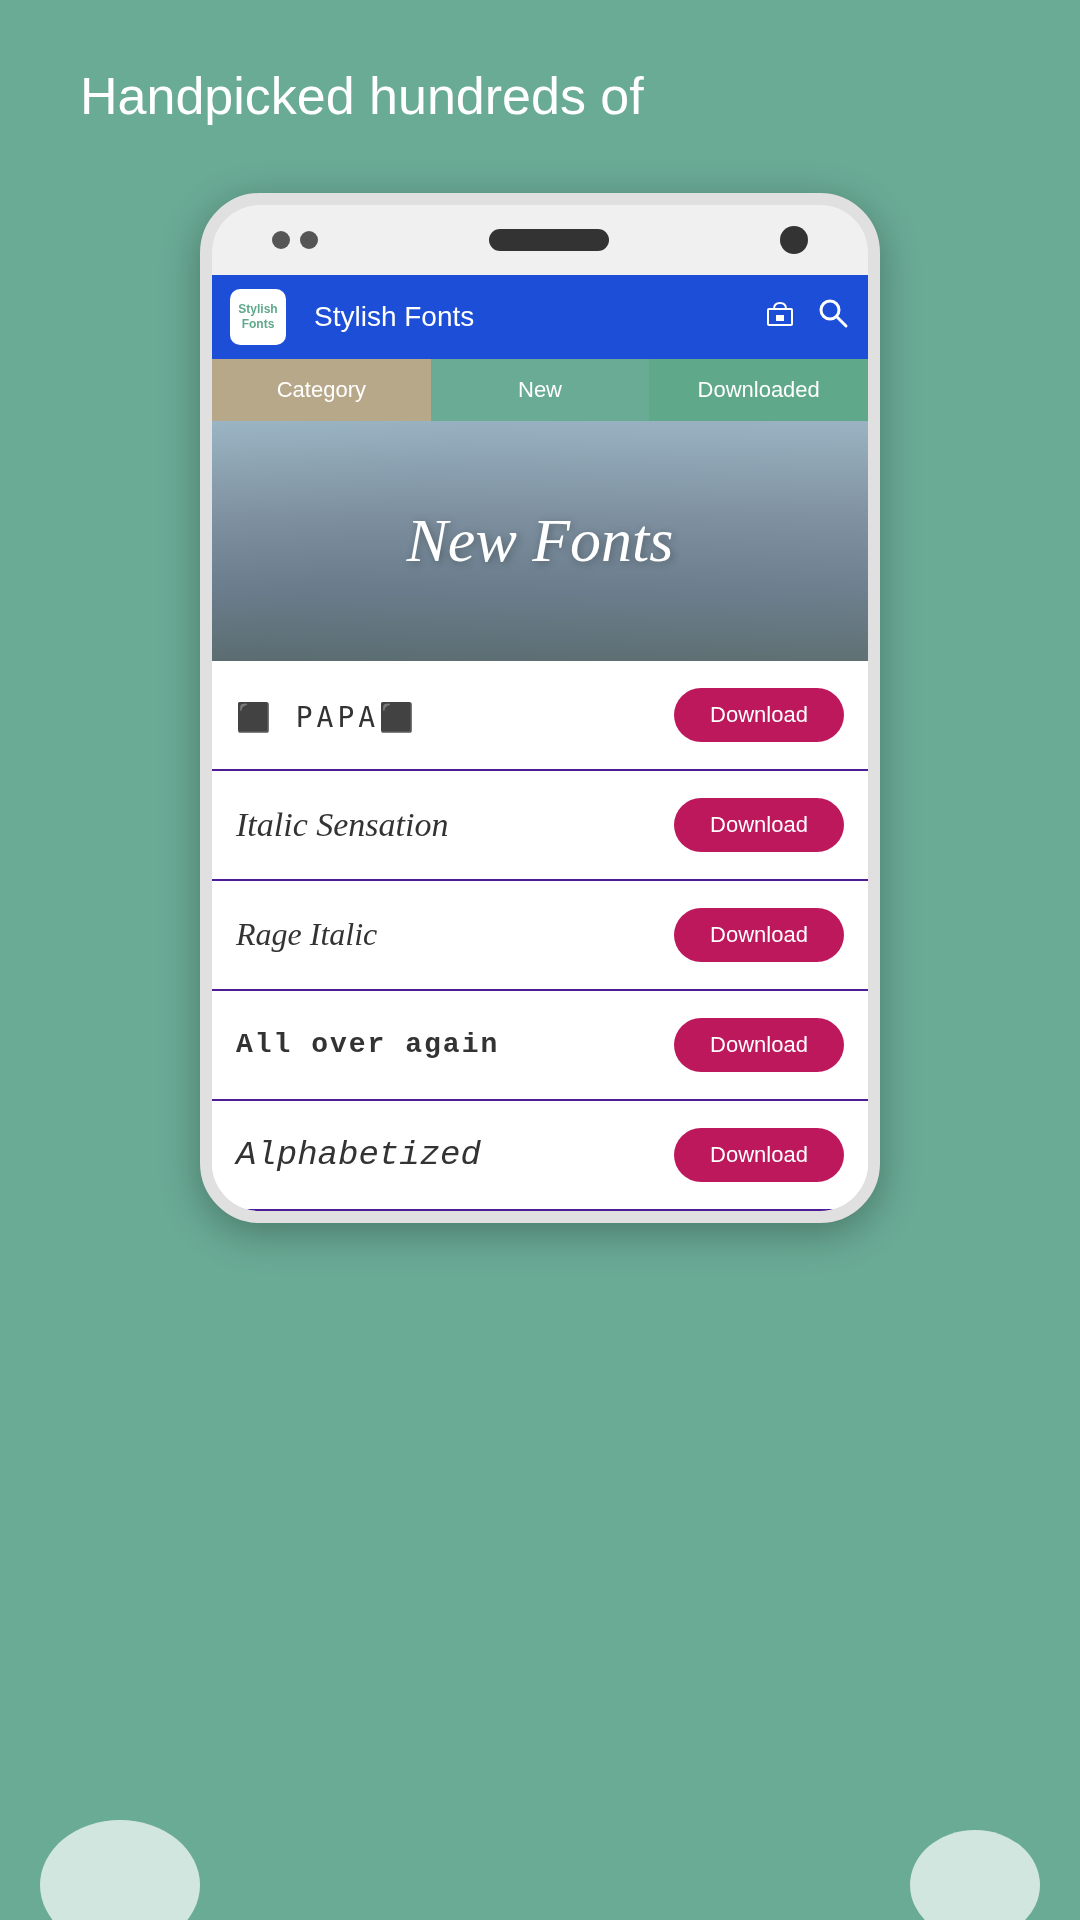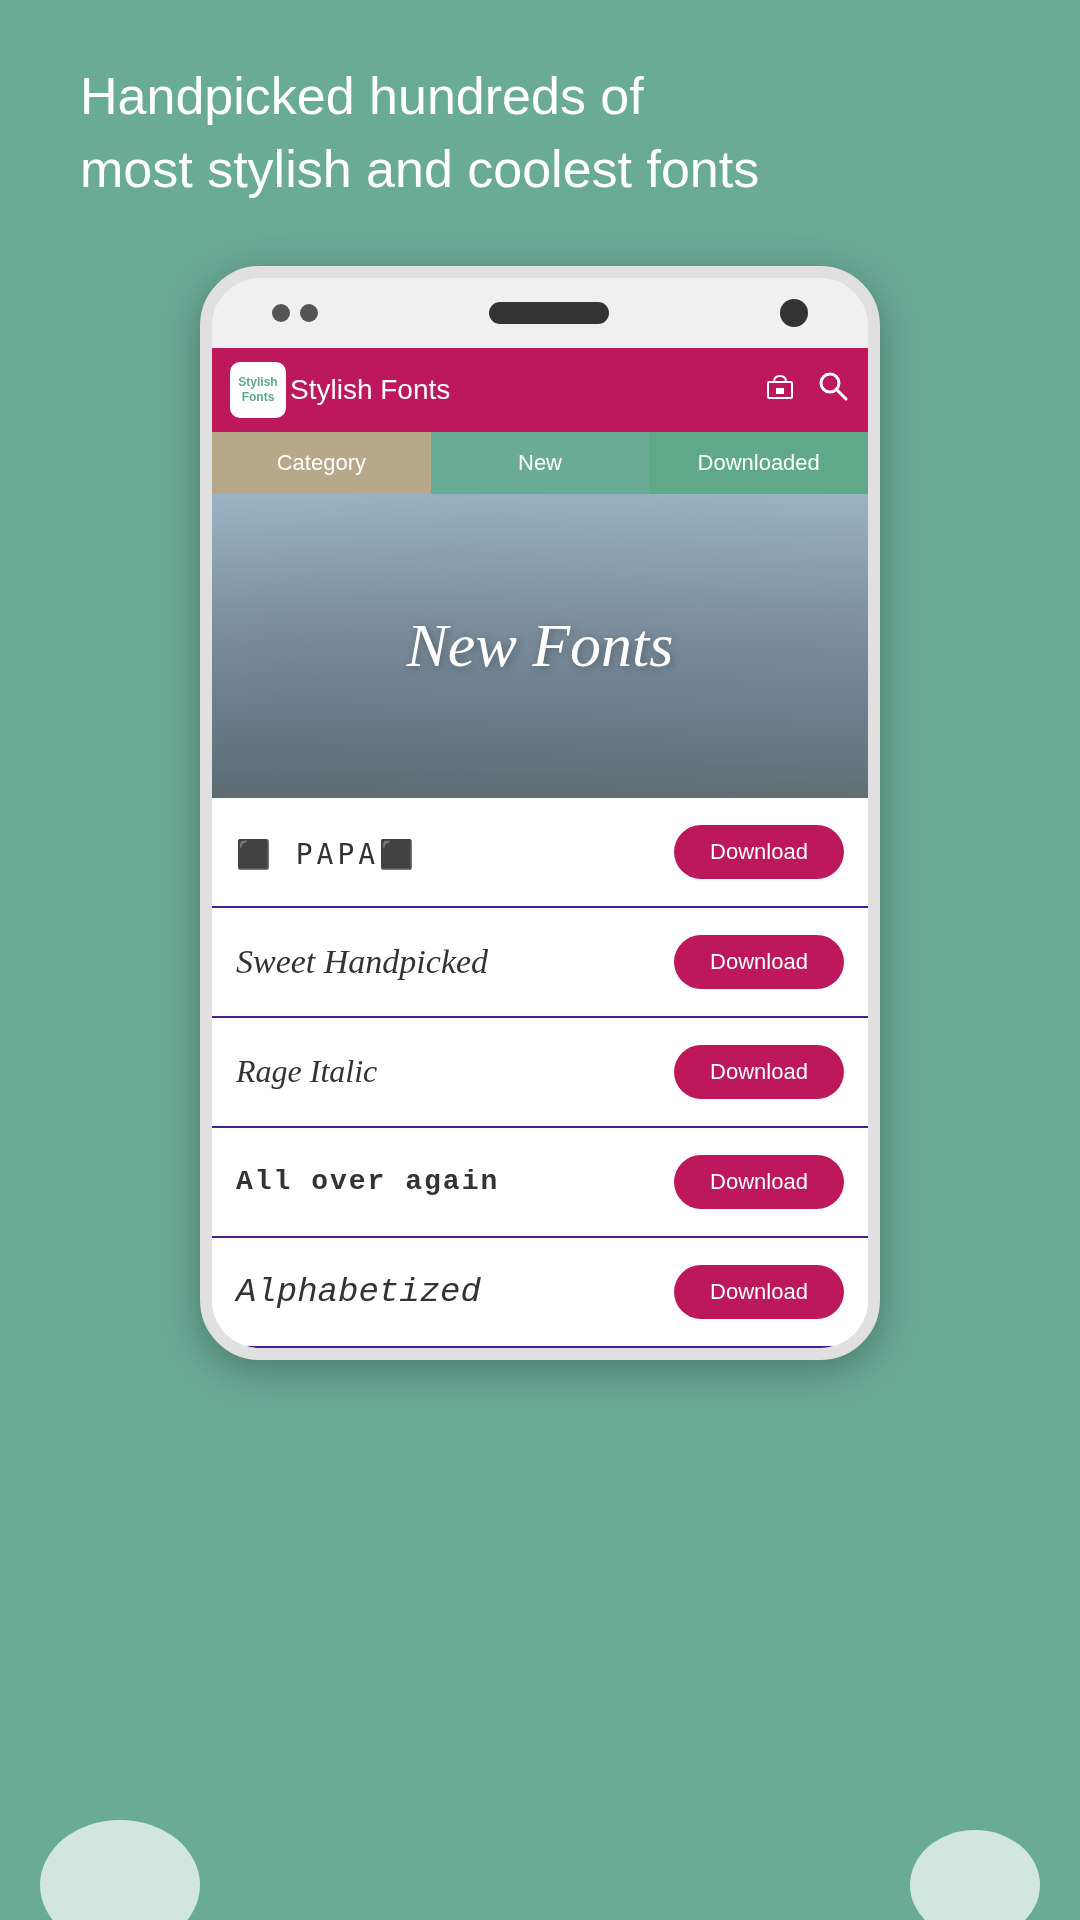--- a/index.html
+++ b/index.html
@@ -75,25 +75,25 @@
       border-radius: 50%;
     }
 
     .app-screen {
       background: white;
       overflow: hidden;
     }
 
     
     .app-bar {
-      background: #be185d;
+      background: #1d4ed8;
       display: flex;
       align-items: center;
       padding: 14px 18px;
-      gap: 4px;
+      gap: 28px;
     }
 
     .app-icon {
       width: 56px;
       height: 56px;
       background: white;
       border-radius: 10px;
       display: flex;
       align-items: center;
       justify-content: center;
@@ -143,21 +143,21 @@
       background: #6aab96;
       color: white;
     }
 
     .tab.category {
       background: #b8a88a;
     }
 
     
     .banner {
-      height: 304px;
+      height: 240px;
       background: linear-gradient(135deg, #8ab0b8 0%, #6a8a9a 30%, #7a9aaa 60%, #9ab0b8 100%);
       display: flex;
       align-items: center;
       justify-content: center;
       position: relative;
       overflow: hidden;
     }
 
     .banner-overlay {
       position: absolute;
@@ -236,21 +236,20 @@
       white-space: nowrap;
       min-width: 170px;
       text-align: center;
     }
   </style>
 </head>
 <body>
 
 <div class="hero-text">
   <span>Handpicked hundreds of</span><br>
-  <span>most stylish and coolest fonts</span>
 </div>
 
 <div class="phone-wrapper">
   <div class="phone">
 
     <div class="phone-top-bar">
       <div class="phone-dots">
         <div class="phone-dot"></div>
         <div class="phone-dot"></div>
       </div>
@@ -306,21 +305,21 @@
 
         <div class="font-item">
           <div class="font-preview papa">
             <span style="font-size:28px;">⬛ PAPA⬛</span>
           </div>
           <button class="download-btn">Download</button>
         </div>
 
         <div class="font-item">
           <div class="font-preview sweet">
-            <span>Sweet Handpicked</span>
+            <span>Italic Sensation</span>
           </div>
           <button class="download-btn">Download</button>
         </div>
 
         <div class="font-item">
           <div class="font-preview rage">
             <span>Rage Italic</span>
           </div>
           <button class="download-btn">Download</button>
         </div>

